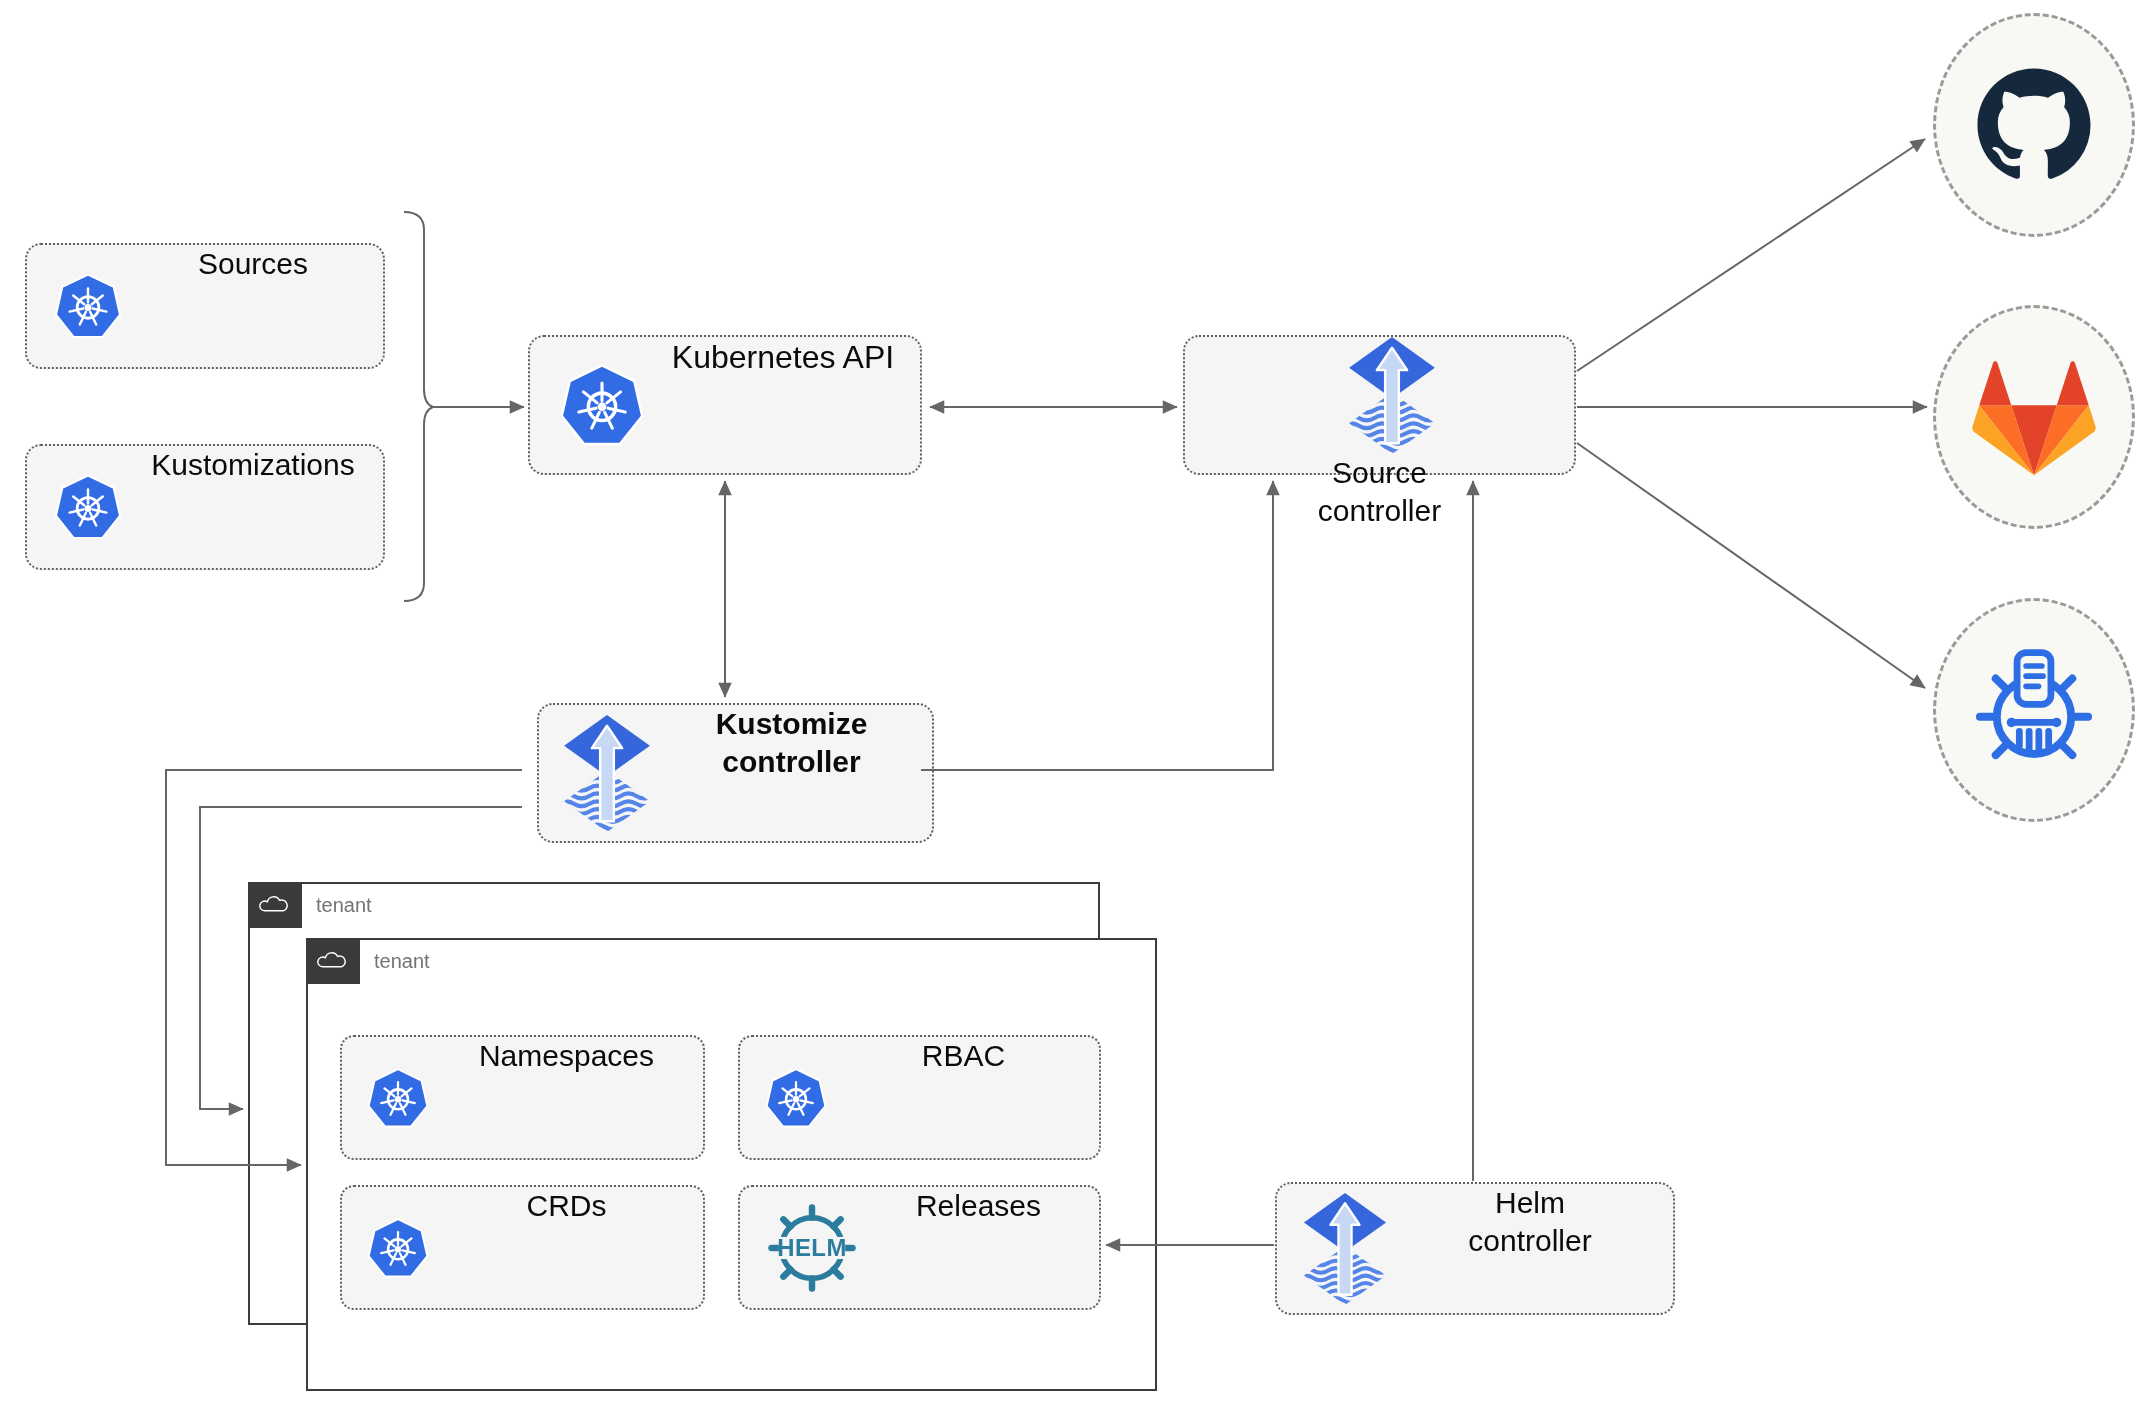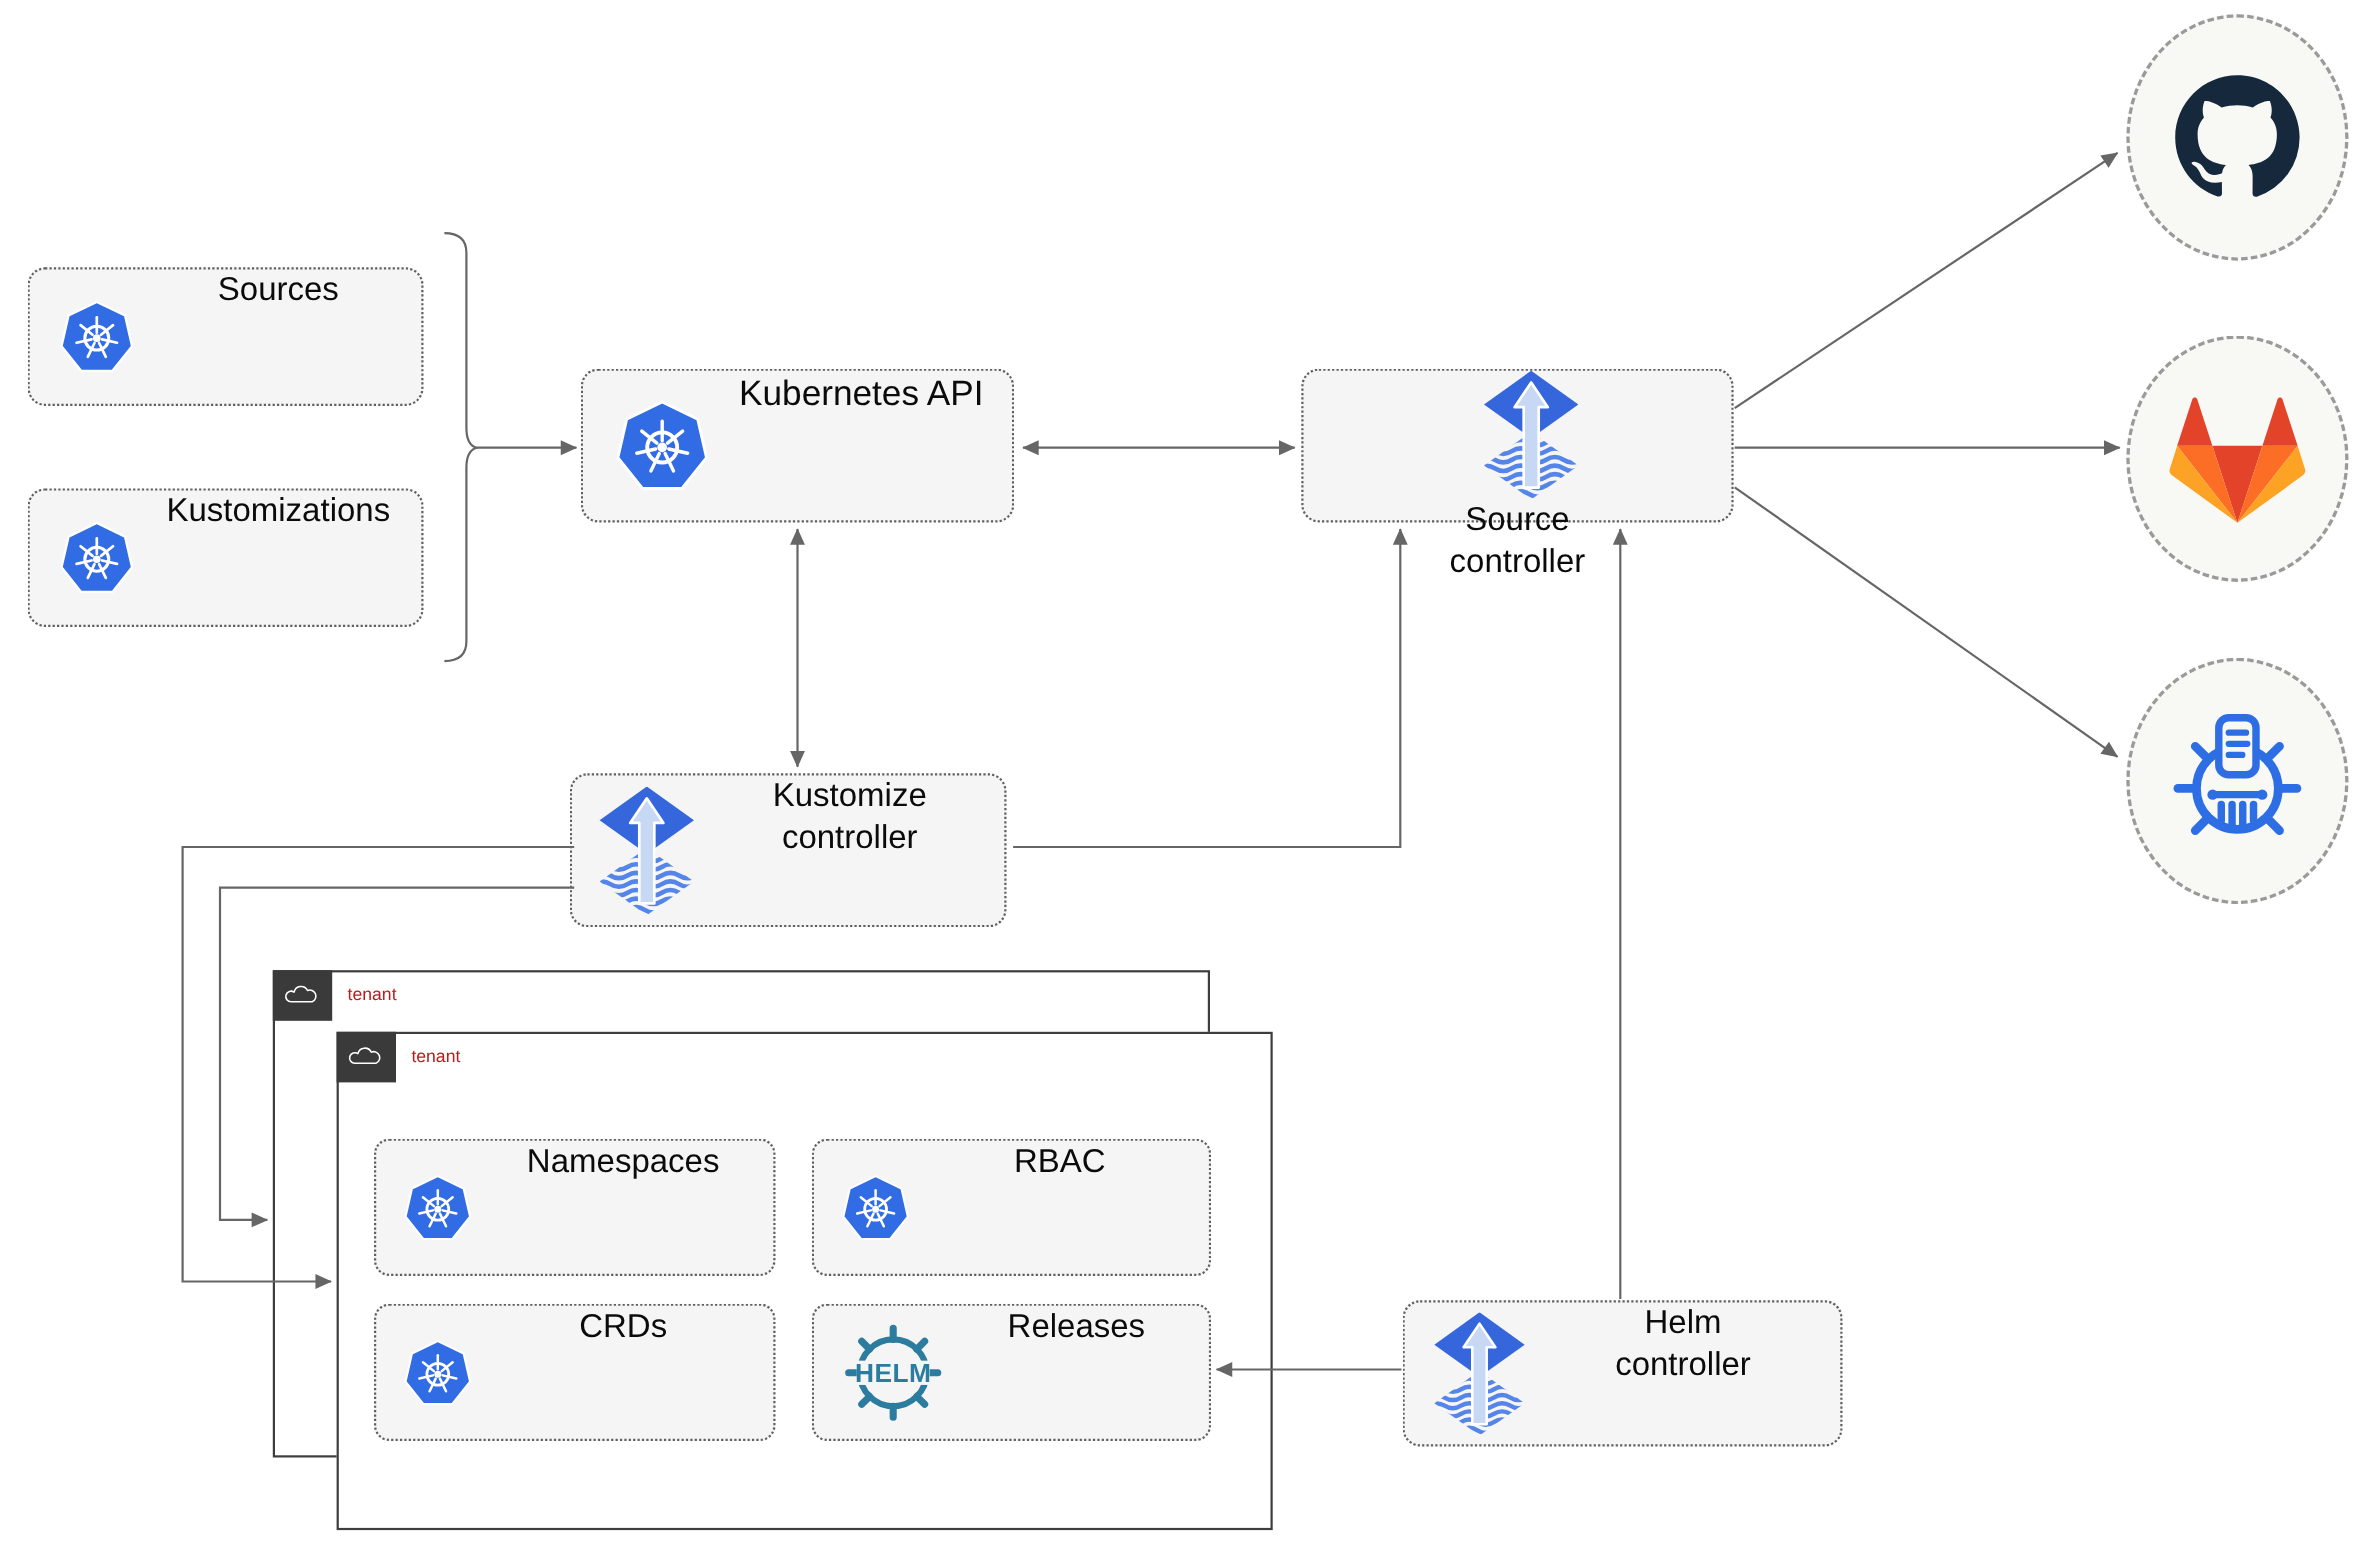--- a/index.html
+++ b/index.html
@@ -12,21 +12,21 @@
   .node .label{flex:1 1 auto;text-align:center;font-size:30px;color:#0b0b0b;line-height:1.25;}
   .node .label.big{font-size:32px;}
   .label.two span{display:block;}
   
   .tenant{position:absolute;background:#ffffff;border:2px solid #3d3d3d;box-sizing:border-box;}
   .tenant-back{z-index:1;}
   .tenant-front{z-index:2;}
   .tenant-tab{position:absolute;top:-2px;left:-2px;width:54px;height:46px;background:#3a3a3a;
               display:flex;align-items:center;justify-content:center;}
   .tenant-label{position:absolute;top:-2px;left:66px;height:46px;display:flex;align-items:center;
-                font-size:16px;color:#b91c1c;}
+                font-size:20px;color:#737373;}
   
   .endpoint{position:absolute;border:3px dashed #9a9a9a;border-radius:50%;background:#f8f8f5;
             display:flex;align-items:center;justify-content:center;box-sizing:border-box;z-index:3;}
   
   .wires{position:absolute;left:0;top:0;width:2144px;height:1407px;z-index:6;pointer-events:none;}
   .defs-holder{position:absolute;width:0;height:0;overflow:hidden;}
 </style>
 </head>
 <body>
 
@@ -140,21 +140,21 @@
       <svg width="88" height="117">
           <use href="#sym-flux"></use>
         </svg>
       </span>
     <span class="label two">
       <span>Source</span>
       <span>controller</span>
     </span>
   </div>
 
-  <div class="node" style="left:518px;top:703px;width:397px;height:140px;">
+  <div class="node" style="left:537px;top:703px;width:397px;height:140px;font-weight:bold;">
     <span class="icon" style="margin-left:24px;">
       <svg width="88" height="117">
           <use href="#sym-flux"></use>
         </svg>
       </span>
     <span class="label two">
       <span>Kustomize</span>
       <span>controller</span>
     </span>
   </div>

